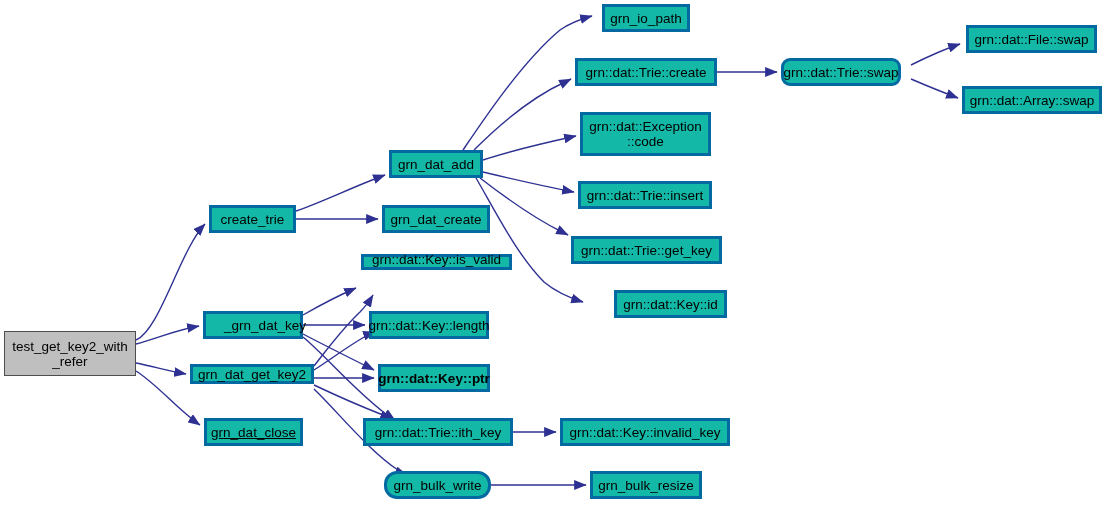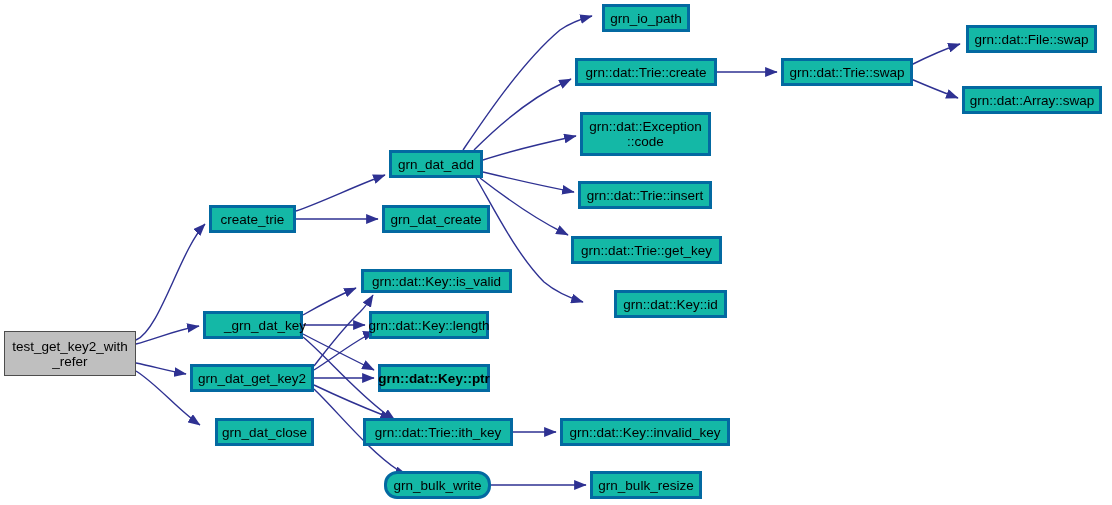--- a/index.html
+++ b/index.html
@@ -85,35 +85,35 @@
         <path d="M717,72 L777,72" fill="none" stroke="#2e3192" stroke-width="1.4" marker-end="url(#arrowhead)"></path>
         <path d="M911,65 C925,58 942,50 960,44" fill="none" stroke="#2e3192" stroke-width="1.4" marker-end="url(#arrowhead)"></path>
         <path d="M911,79 C925,85 942,92 958,98" fill="none" stroke="#2e3192" stroke-width="1.4" marker-end="url(#arrowhead)"></path>
       </g>
   </svg>
   <div id="nodes-group">
       <div class="node root" style="left: 4px; top: 331px; width: 132px; height: 45px;"><span class="node-label">test_get_key2_with
 _refer</span></div>
       <div class="node" style="left: 209px; top: 205px; width: 87px; height: 28px;"><span class="node-label">create_trie</span></div>
       <div class="node" style="left: 203px; top: 311px; width: 100px; height: 28px; padding-left: 24px;"><span class="node-label">_grn_dat_key</span></div>
-      <div class="node" style="left: 190px; top: 364px; width: 124px; height: 28px;"><span class="node-label">grn_dat_get_key2</span></div>
-      <div class="node" style="left: 215px; top: 418px; width: 99px; height: 28px;"><span class="node-label">grn_dat_close</span></div>
+      <div class="node" style="left: 190px; top: 364px; width: 124px; height: 20px;"><span class="node-label">grn_dat_get_key2</span></div>
+      <div class="node" style="left: 204px; top: 418px; width: 99px; height: 28px; text-decoration: underline;"><span class="node-label">grn_dat_close</span></div>
       <div class="node" style="left: 389px; top: 150px; width: 94px; height: 28px;"><span class="node-label">grn_dat_add</span></div>
       <div class="node" style="left: 382px; top: 205px; width: 108px; height: 28px;"><span class="node-label">grn_dat_create</span></div>
-      <div class="node" style="left: 361px; top: 269px; width: 151px; height: 24px;"><span class="node-label">grn::dat::Key::is_valid</span></div>
+      <div class="node" style="left: 361px; top: 254px; width: 151px; height: 16px; align-items: flex-end;"><span class="node-label">grn::dat::Key::is_valid</span></div>
       <div class="node" style="left: 369px; top: 311px; width: 120px; height: 28px;"><span class="node-label">grn::dat::Key::length</span></div>
       <div class="node" style="left: 378px; top: 364px; width: 112px; height: 28px; font-weight: bold;"><span class="node-label">grn::dat::Key::ptr</span></div>
       <div class="node" style="left: 363px; top: 418px; width: 150px; height: 28px;"><span class="node-label">grn::dat::Trie::ith_key</span></div>
       <div class="node" style="left: 384px; top: 471px; width: 107px; height: 28px; border-radius: 13px;"><span class="node-label">grn_bulk_write</span></div>
       <div class="node" style="left: 602px; top: 4px; width: 88px; height: 28px;"><span class="node-label">grn_io_path</span></div>
       <div class="node" style="left: 575px; top: 58px; width: 142px; height: 28px;"><span class="node-label">grn::dat::Trie::create</span></div>
       <div class="node" style="left: 580px; top: 112px; width: 131px; height: 44px;"><span class="node-label">grn::dat::Exception
 ::code</span></div>
       <div class="node" style="left: 578px; top: 181px; width: 134px; height: 28px;"><span class="node-label">grn::dat::Trie::insert</span></div>
       <div class="node" style="left: 571px; top: 236px; width: 151px; height: 28px;"><span class="node-label">grn::dat::Trie::get_key</span></div>
       <div class="node" style="left: 614px; top: 290px; width: 113px; height: 28px;"><span class="node-label">grn::dat::Key::id</span></div>
       <div class="node" style="left: 560px; top: 418px; width: 170px; height: 28px;"><span class="node-label">grn::dat::Key::invalid_key</span></div>
       <div class="node" style="left: 590px; top: 471px; width: 112px; height: 28px;"><span class="node-label">grn_bulk_resize</span></div>
-      <div class="node" style="left: 781px; top: 58px; width: 132px; height: 28px;"><span class="node-label">grn::dat::Trie::swap</span></div>
+      <div class="node" style="left: 781px; top: 58px; width: 120px; height: 28px; border-radius: 9px;"><span class="node-label">grn::dat::Trie::swap</span></div>
       <div class="node" style="left: 966px; top: 25px; width: 131px; height: 28px;"><span class="node-label">grn::dat::File::swap</span></div>
       <div class="node" style="left: 962px; top: 86px; width: 140px; height: 28px;"><span class="node-label">grn::dat::Array::swap</span></div>
     </div>
 </div>
 
 </body></html>

